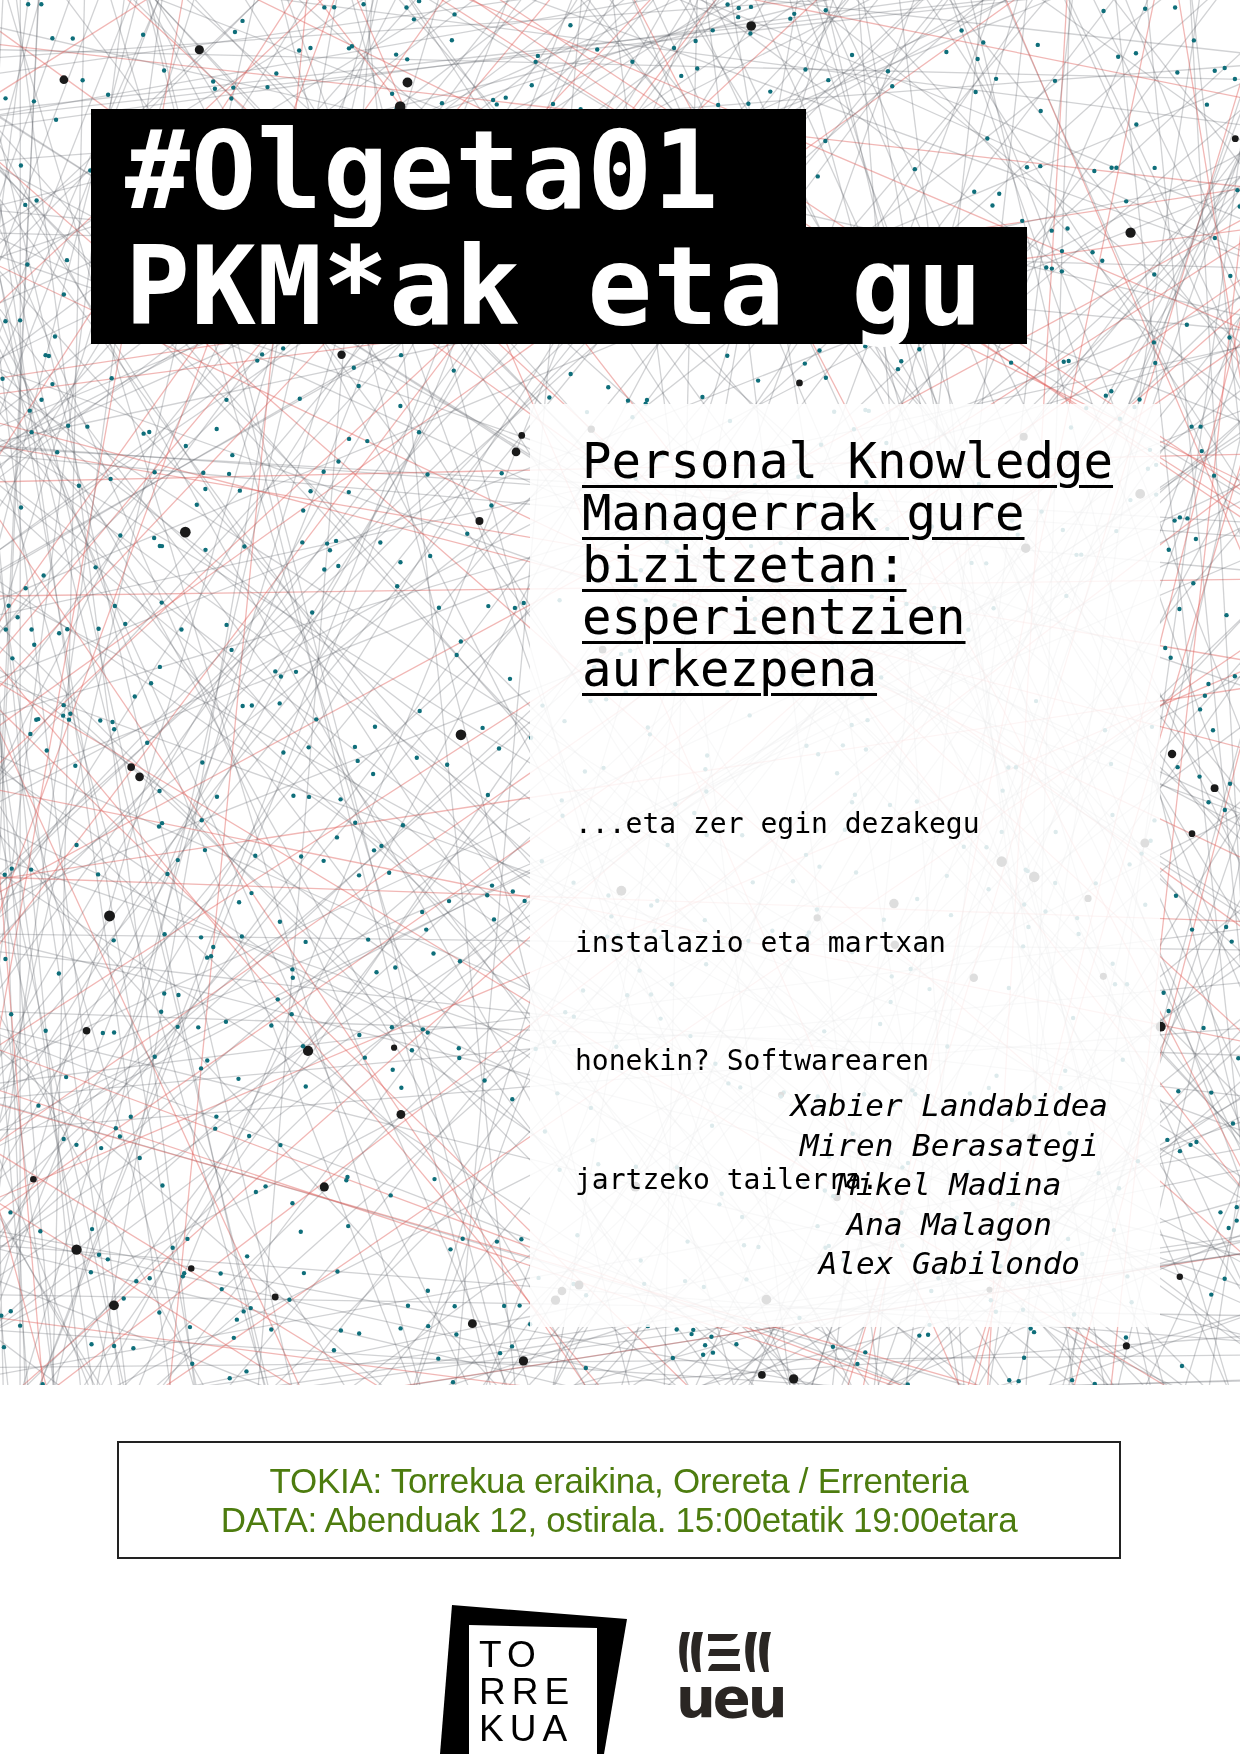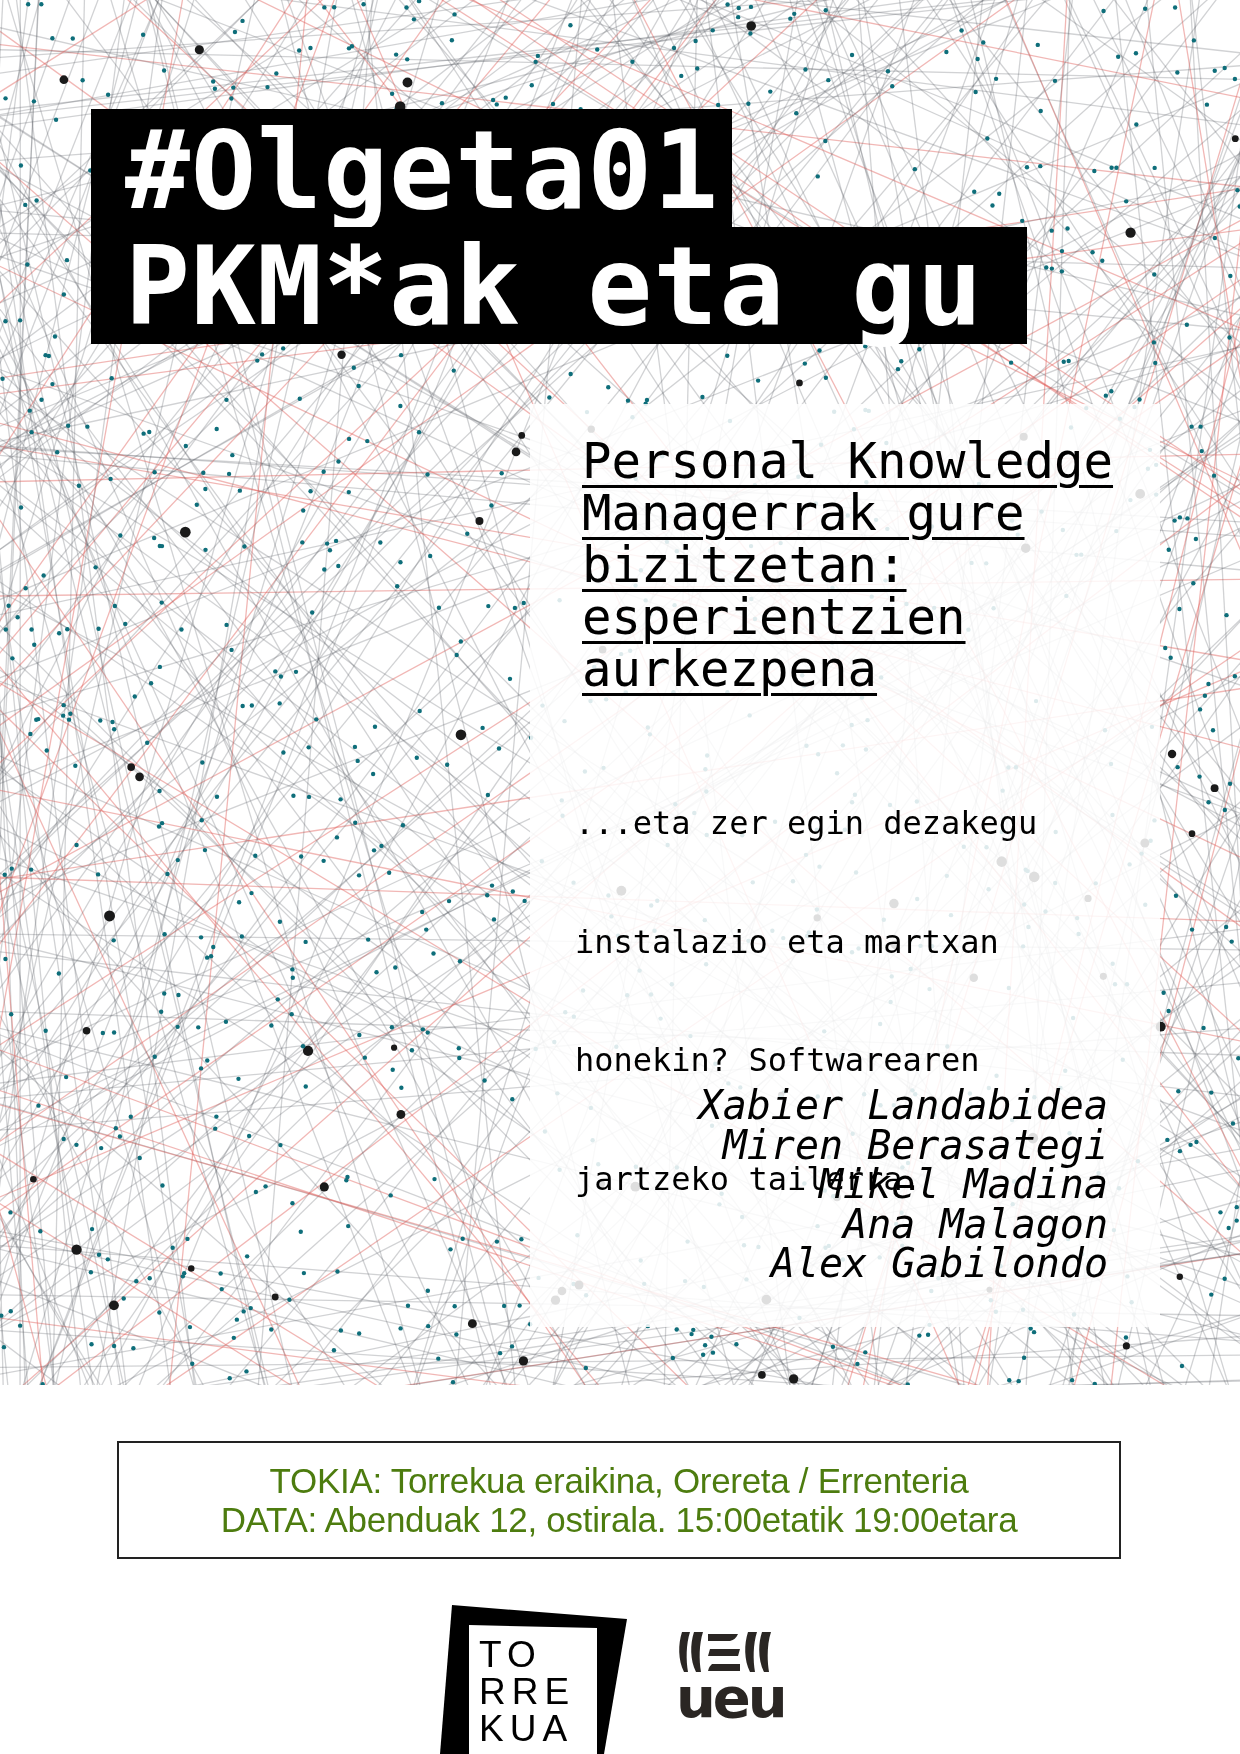--- a/index.html
+++ b/index.html
@@ -10,35 +10,35 @@
     color: #000;
   }
   #bg {
     position: absolute; left: 0; top: 0; width: 1240px; height: 1385px;
     overflow: hidden; background: #fff;
   }
   #bg svg { display: block; }
   .title-block { position: absolute; left: 91px; background: #000; color: #fff;
     font-family: "DejaVu Sans Mono", monospace; font-weight: bold;
     white-space: pre; line-height: 1; }
-  .title-1 { top: 109px; height: 118px; width: 641px; font-size: 108px; }
+  .title-1 { top: 109px; height: 118px; width: 715px; font-size: 108px; }
   .title-1 span { position: absolute; left: 34px; top: 8px; letter-spacing: 1px; }
   .title-2 { top: 227px; height: 117px; width: 936px; font-size: 108px; }
   .title-2 span { position: absolute; left: 34px; top: 6px; letter-spacing: 1px; }
 
   .panel { position: absolute; left: 530px; top: 404px; width: 630px; height: 923px;
     background: rgba(255,255,255,0.86); }
   .heading { position: absolute; left: 52px; top: 32px; font-size: 49px; line-height: 52px;
     font-family: "DejaVu Sans Mono", monospace; }
   .heading div { white-space: pre; }
   .heading span { text-decoration: underline; text-decoration-thickness: 3px; text-underline-offset: 7px; }
-  .subtitle { position: absolute; left: 45px; top: 321px; font-size: 32px; line-height: 39.5px;
+  .subtitle { position: absolute; left: 45px; top: 321px; font-size: 28px; line-height: 39.5px;
     white-space: pre; }
-  .authors { position: absolute; right: 52px; top: 682px; text-align: right;
-    font-size: 40px; line-height: 39.5px; font-style: italic; }
+  .authors { position: absolute; right: 52px; top: 682px; text-align: center;
+    font-size: 31px; line-height: 39.5px; font-style: italic; }
   .authors div { white-space: pre; }
 
   .info-box { position: absolute; left: 117px; top: 1441px; width: 1004px; height: 118px;
     border: 2px solid #222; box-sizing: border-box; background: #fff;
     font-family: "Liberation Sans", sans-serif; font-size: 35px; line-height: 39px;
     text-align: center; padding-top: 18px; color: #4d7c0f; letter-spacing: -0.3px; }
   .info-box div { white-space: pre; }
 
   .logo-torrekua { position: absolute; left: 438px; top: 1602px; width: 192px; height: 152px; }
   .logo-torrekua .tk-text { position: absolute; left: 41px; top: 34px;

